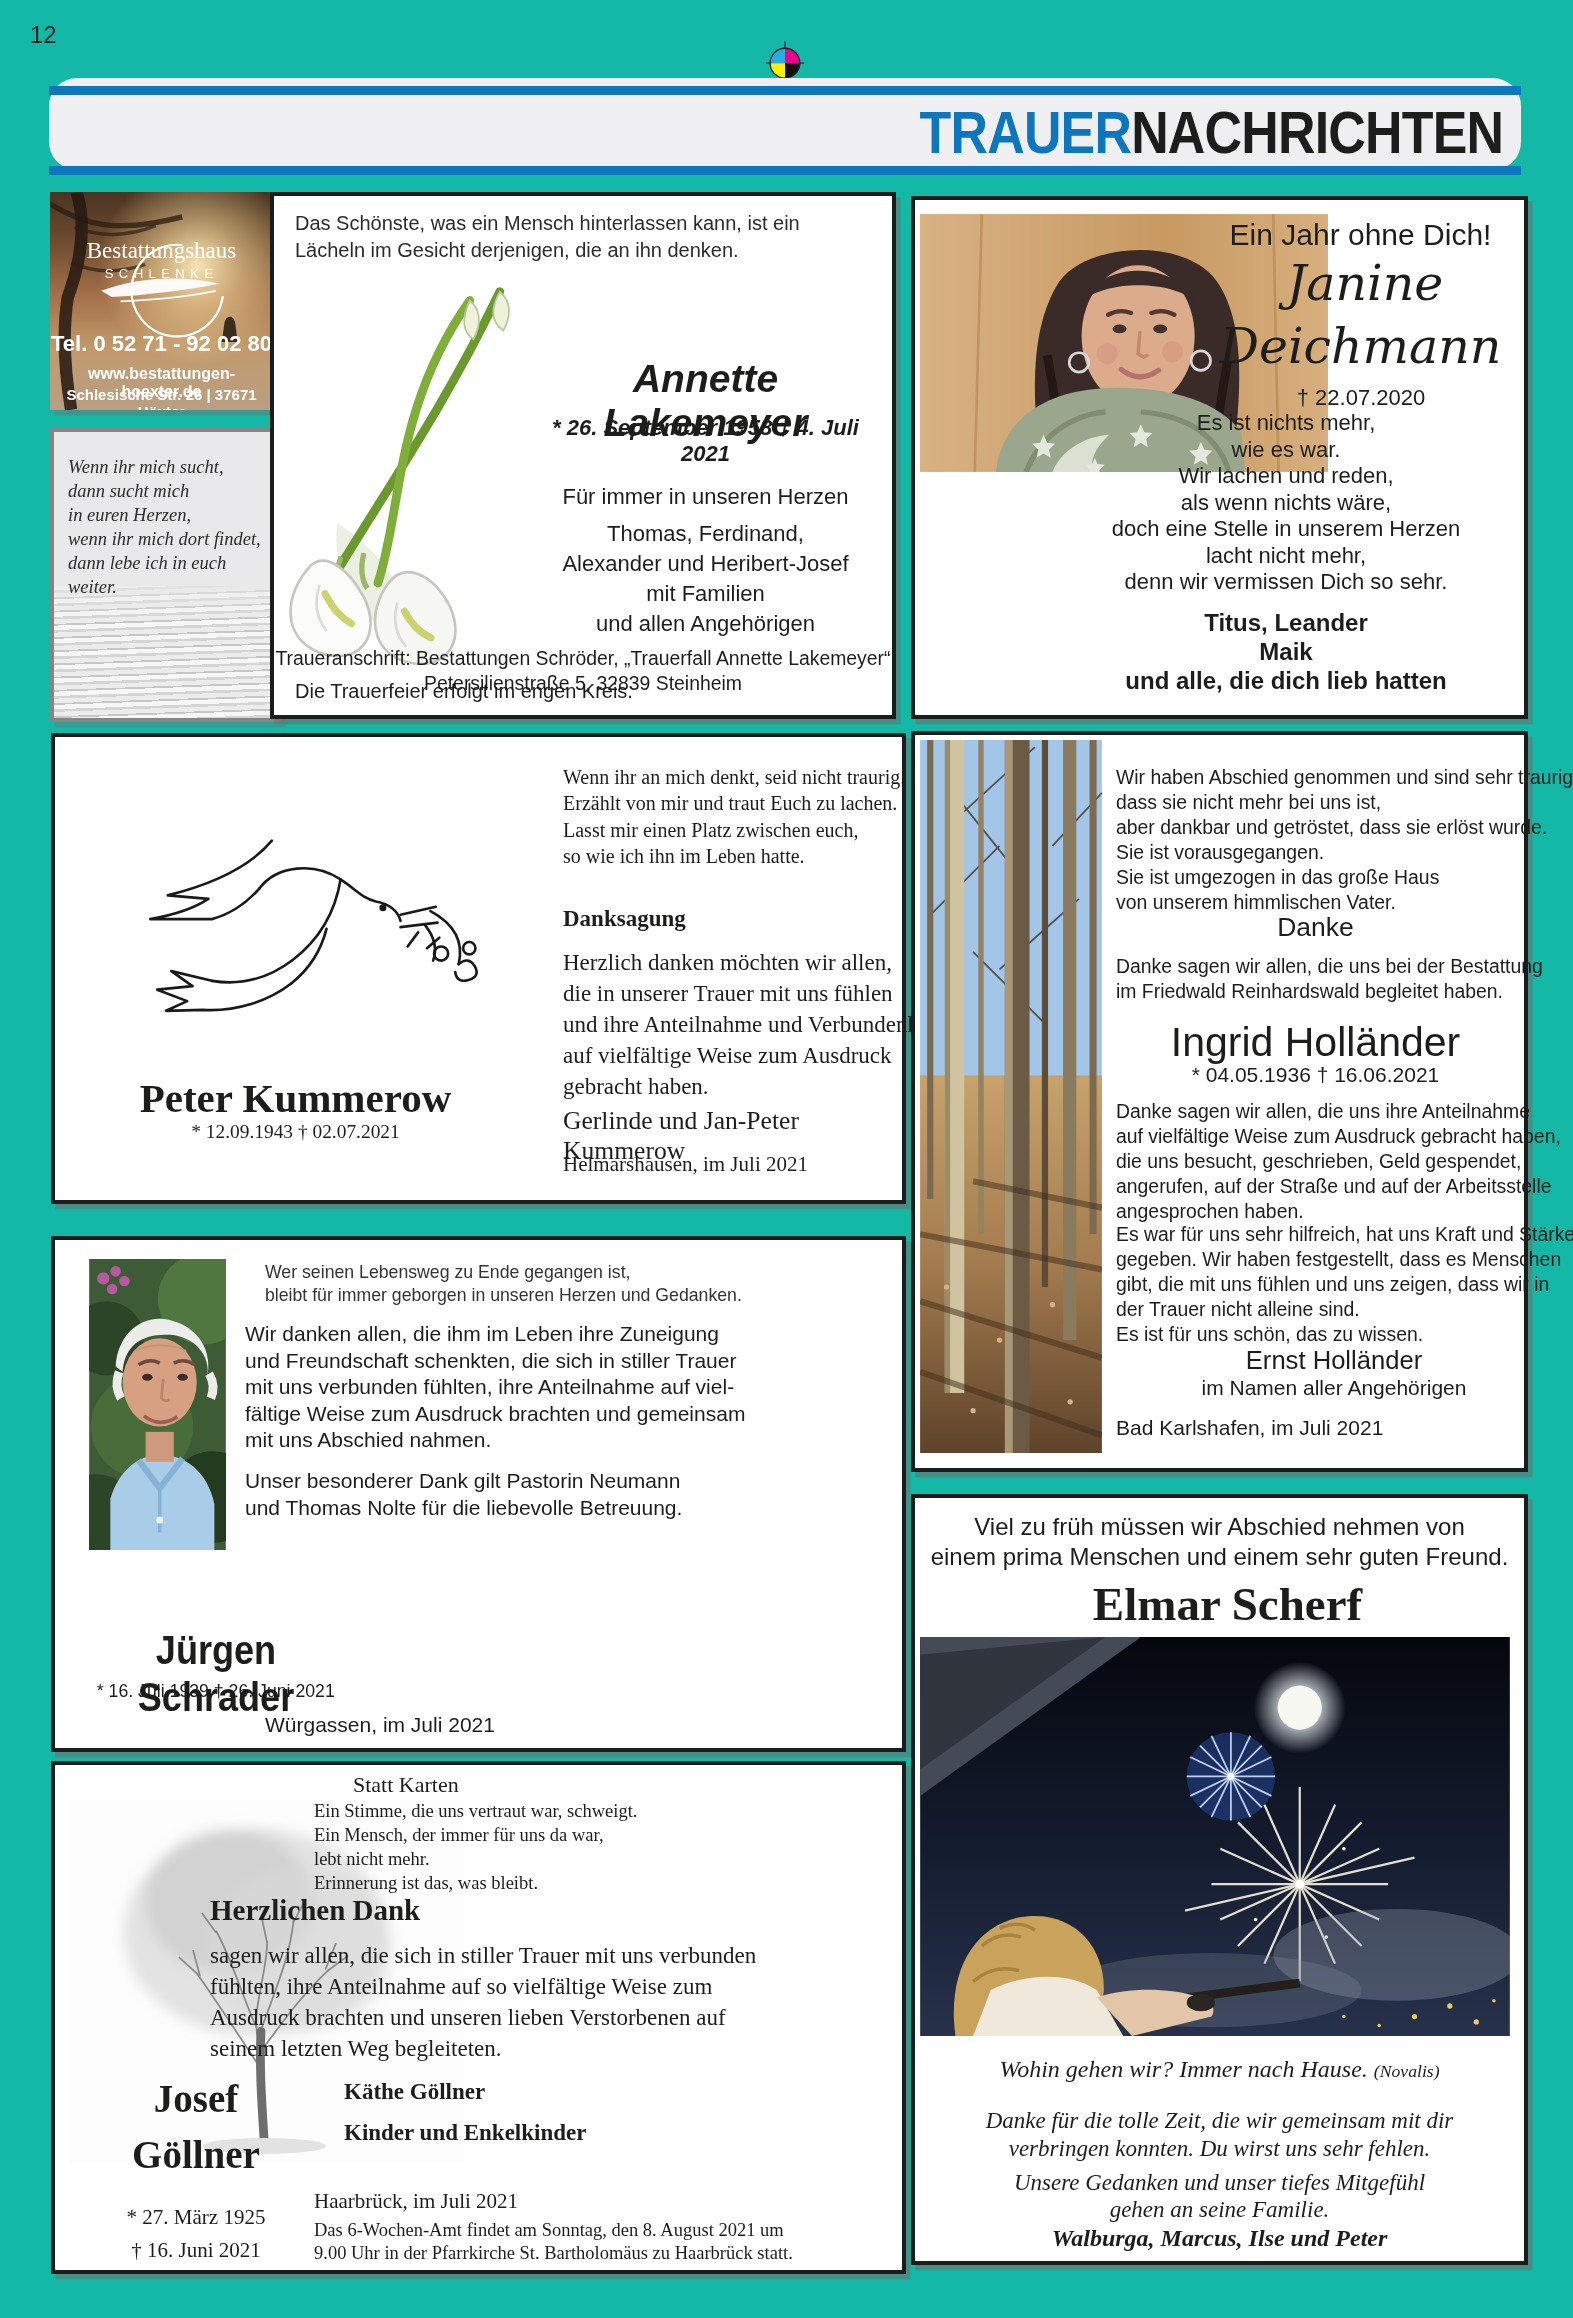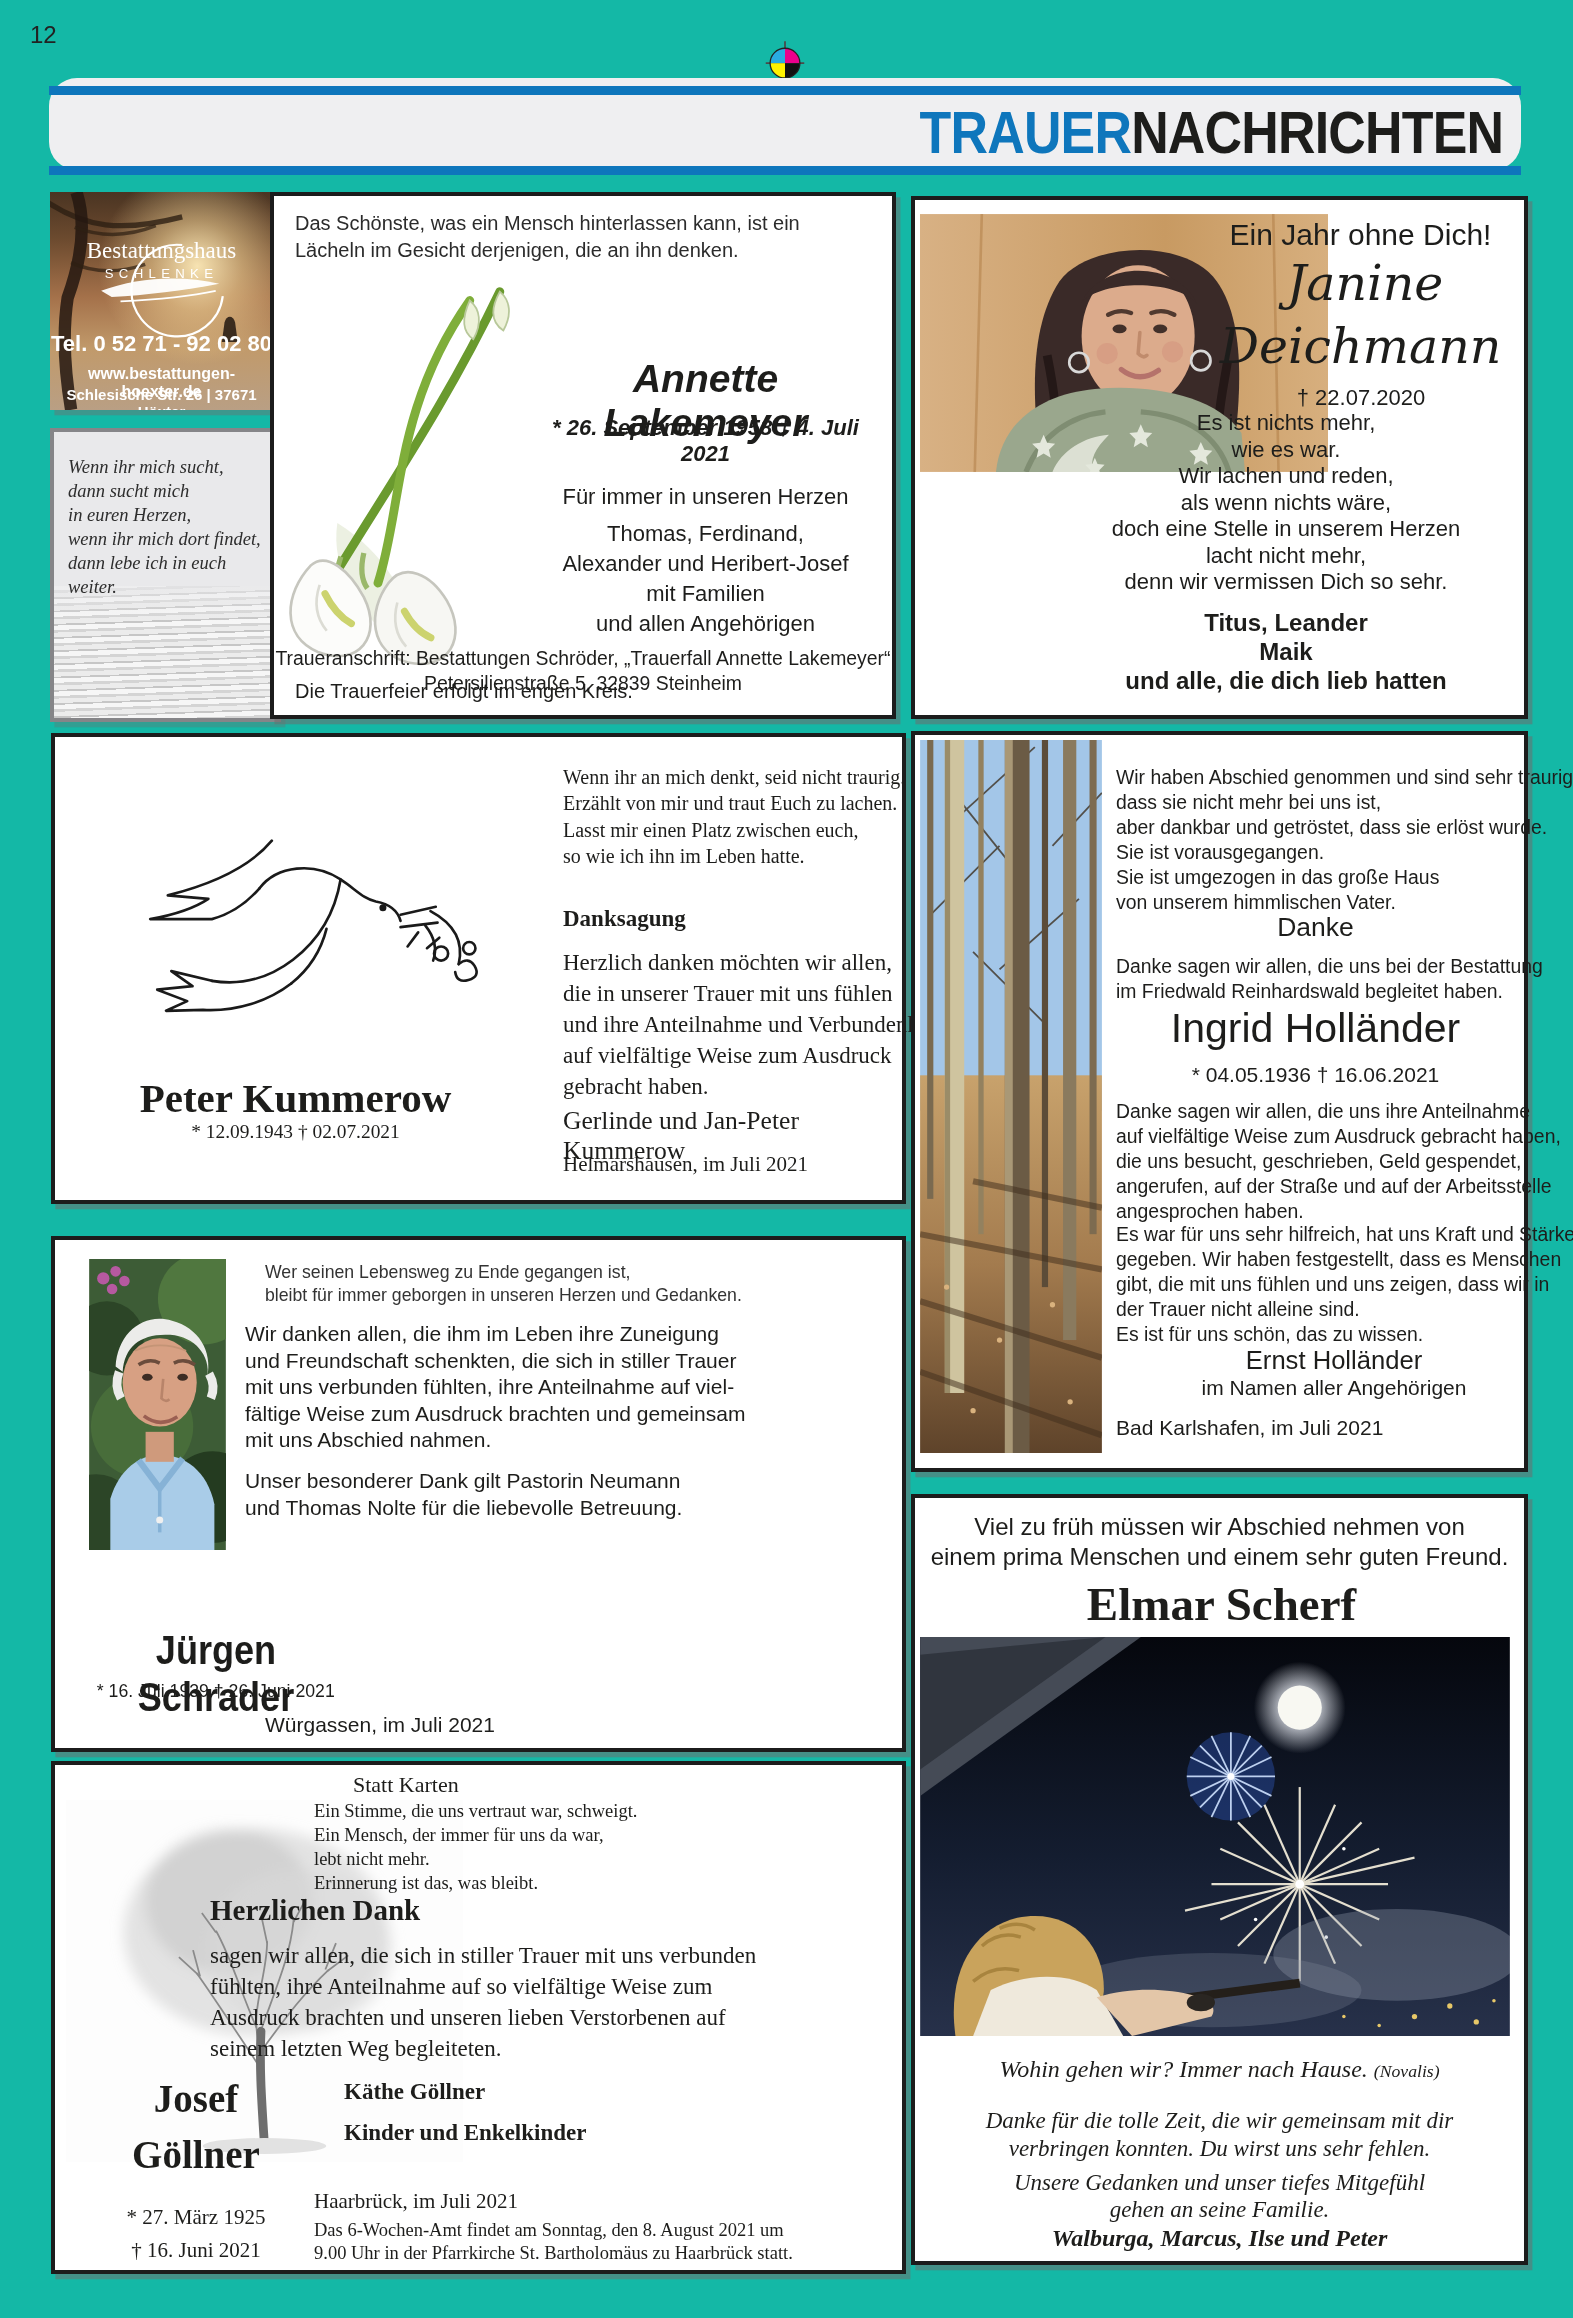--- a/index.html
+++ b/index.html
@@ -62,21 +62,21 @@
   #kum .thanks{left:508px;top:210px;font-size:23px;line-height:31px;}
   #kum .name{left:0px;top:337px;width:481px;font-size:41px;font-weight:700;}
   #kum .dates{left:0px;top:384px;width:481px;font-size:19.4px;}
   #kum .fam{left:508px;top:369px;font-size:25.6px;}
   #kum .place{left:508px;top:415px;font-size:21px;}
   
   #hol .txt{left:201px;width:399px;}
   #hol .intro{top:30px;font-size:19.4px;line-height:25px;}
   #hol .danke{top:177px;left:201px;width:399px;font-size:26.5px;}
   #hol .t1{top:219px;font-size:19.4px;line-height:25px;}
-  #hol .name{top:270px;left:201px;width:399px;font-size:41px;}
+  #hol .name{top:284px;left:201px;width:399px;font-size:41px;}
   #hol .dates{top:328px;left:201px;width:399px;font-size:21px;}
   #hol .t2{top:364px;font-size:19.4px;line-height:25px;}
   #hol .t3{top:487px;font-size:19.4px;line-height:25px;}
   #hol .signer{top:611px;left:247px;width:344px;font-size:25.6px;}
   #hol .signersub{top:641px;left:247px;width:344px;font-size:21px;}
   #hol .place{top:681px;left:201px;font-size:21px;}
   
   #sch .intro{left:210px;top:21px;font-size:17.7px;line-height:23px;color:#333;}
   #sch .thanks{left:190px;top:81px;font-size:21px;line-height:26.5px;}
   #sch .special{left:190px;top:228px;font-size:21px;line-height:26.5px;}
@@ -93,21 +93,21 @@
   #goe .fam{left:289px;top:314px;font-size:23px;font-weight:700;}
   #goe .fam div{margin-bottom:15px;}
   #goe .n1{left:35px;top:311px;width:212px;font-size:39px;font-weight:700;}
   #goe .n2{left:35px;top:367px;width:212px;font-size:39px;font-weight:700;}
   #goe .birth{left:35px;top:440px;width:212px;font-size:21px;}
   #goe .death{left:35px;top:473px;width:212px;font-size:21px;}
   #goe .place{left:259px;top:424px;font-size:21px;}
   #goe .service{left:259px;top:454px;font-size:18.5px;line-height:23px;}
   
   #sce .intro{left:0;top:14px;width:100%;font-size:24px;line-height:30px;}
-  #sce .name{left:2px;top:79px;width:100%;font-family:"Liberation Serif",serif;font-size:47px;font-weight:700;}
+  #sce .name{left:8px;top:79px;width:100%;font-family:"Liberation Serif",serif;font-size:47px;font-weight:700;}
   #sce .quote{left:0;top:558px;width:100%;font-family:"Liberation Serif",serif;font-style:italic;font-size:24px;}
   #sce .quote .src{font-size:17.7px;}
   #sce .thanks{left:0;top:609px;width:100%;font-family:"Liberation Serif",serif;font-style:italic;font-size:23px;line-height:28px;}
   #sce .symp{left:0;top:671px;width:100%;font-family:"Liberation Serif",serif;font-style:italic;font-size:23px;line-height:27px;}
   #sce .fam{left:0;top:727px;width:100%;font-family:"Liberation Serif",serif;font-style:italic;font-weight:700;font-size:24px;}
   .photo{position:absolute;overflow:hidden;}
   .photo svg{display:block;}
 </style>
 </head>
 <body>

